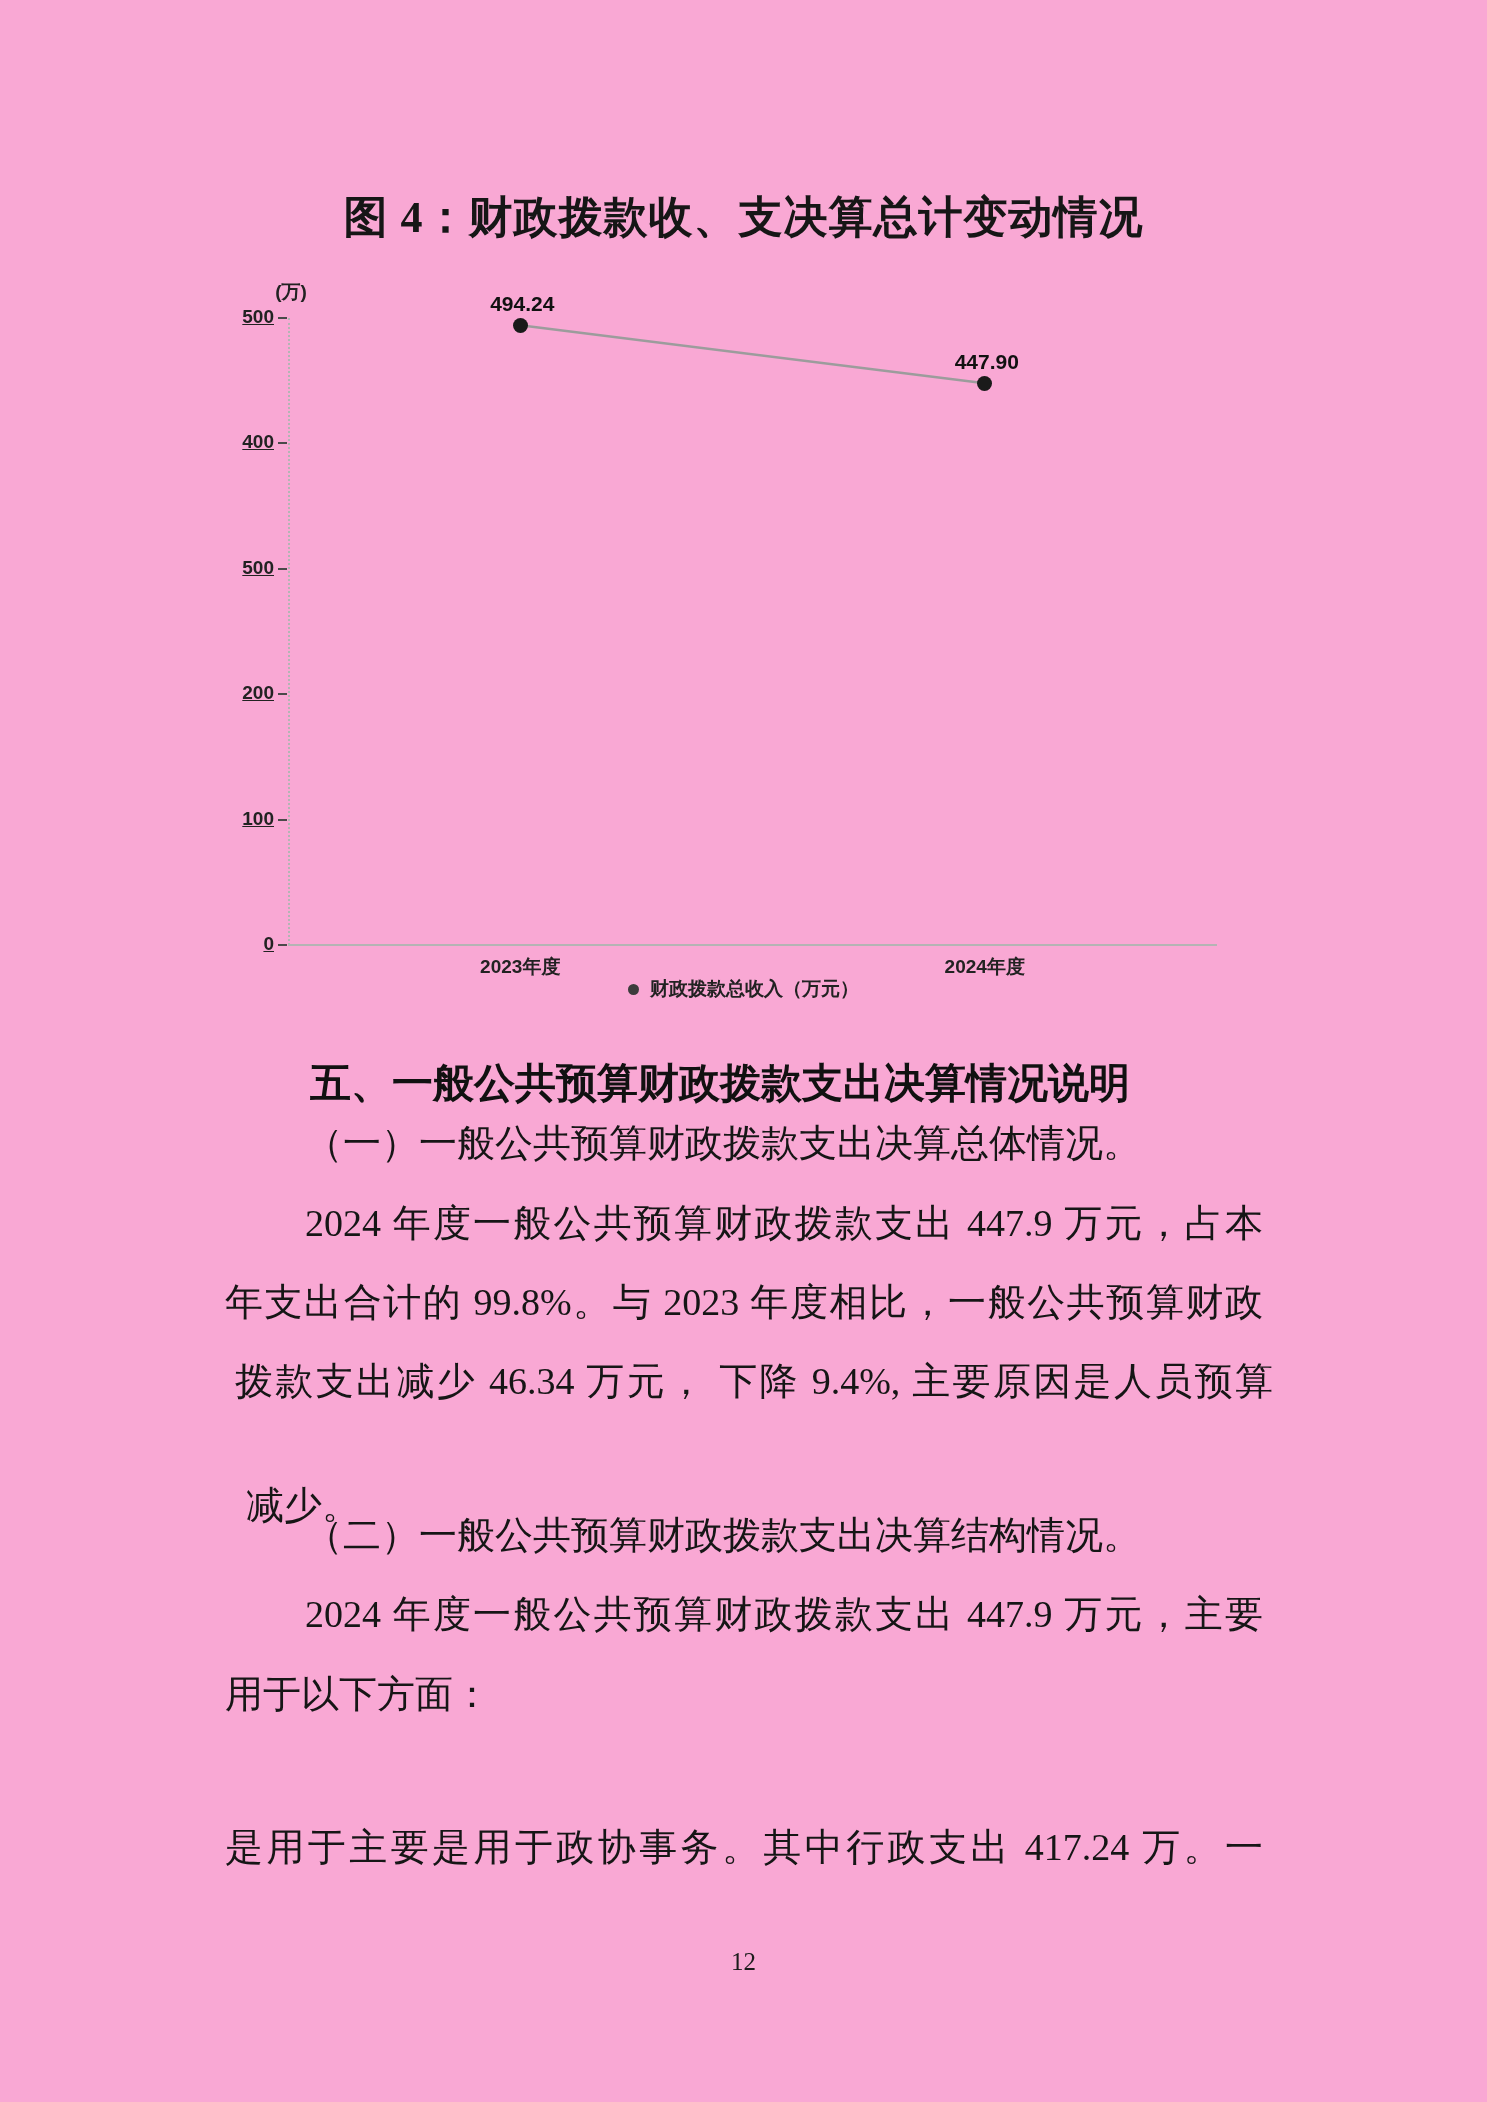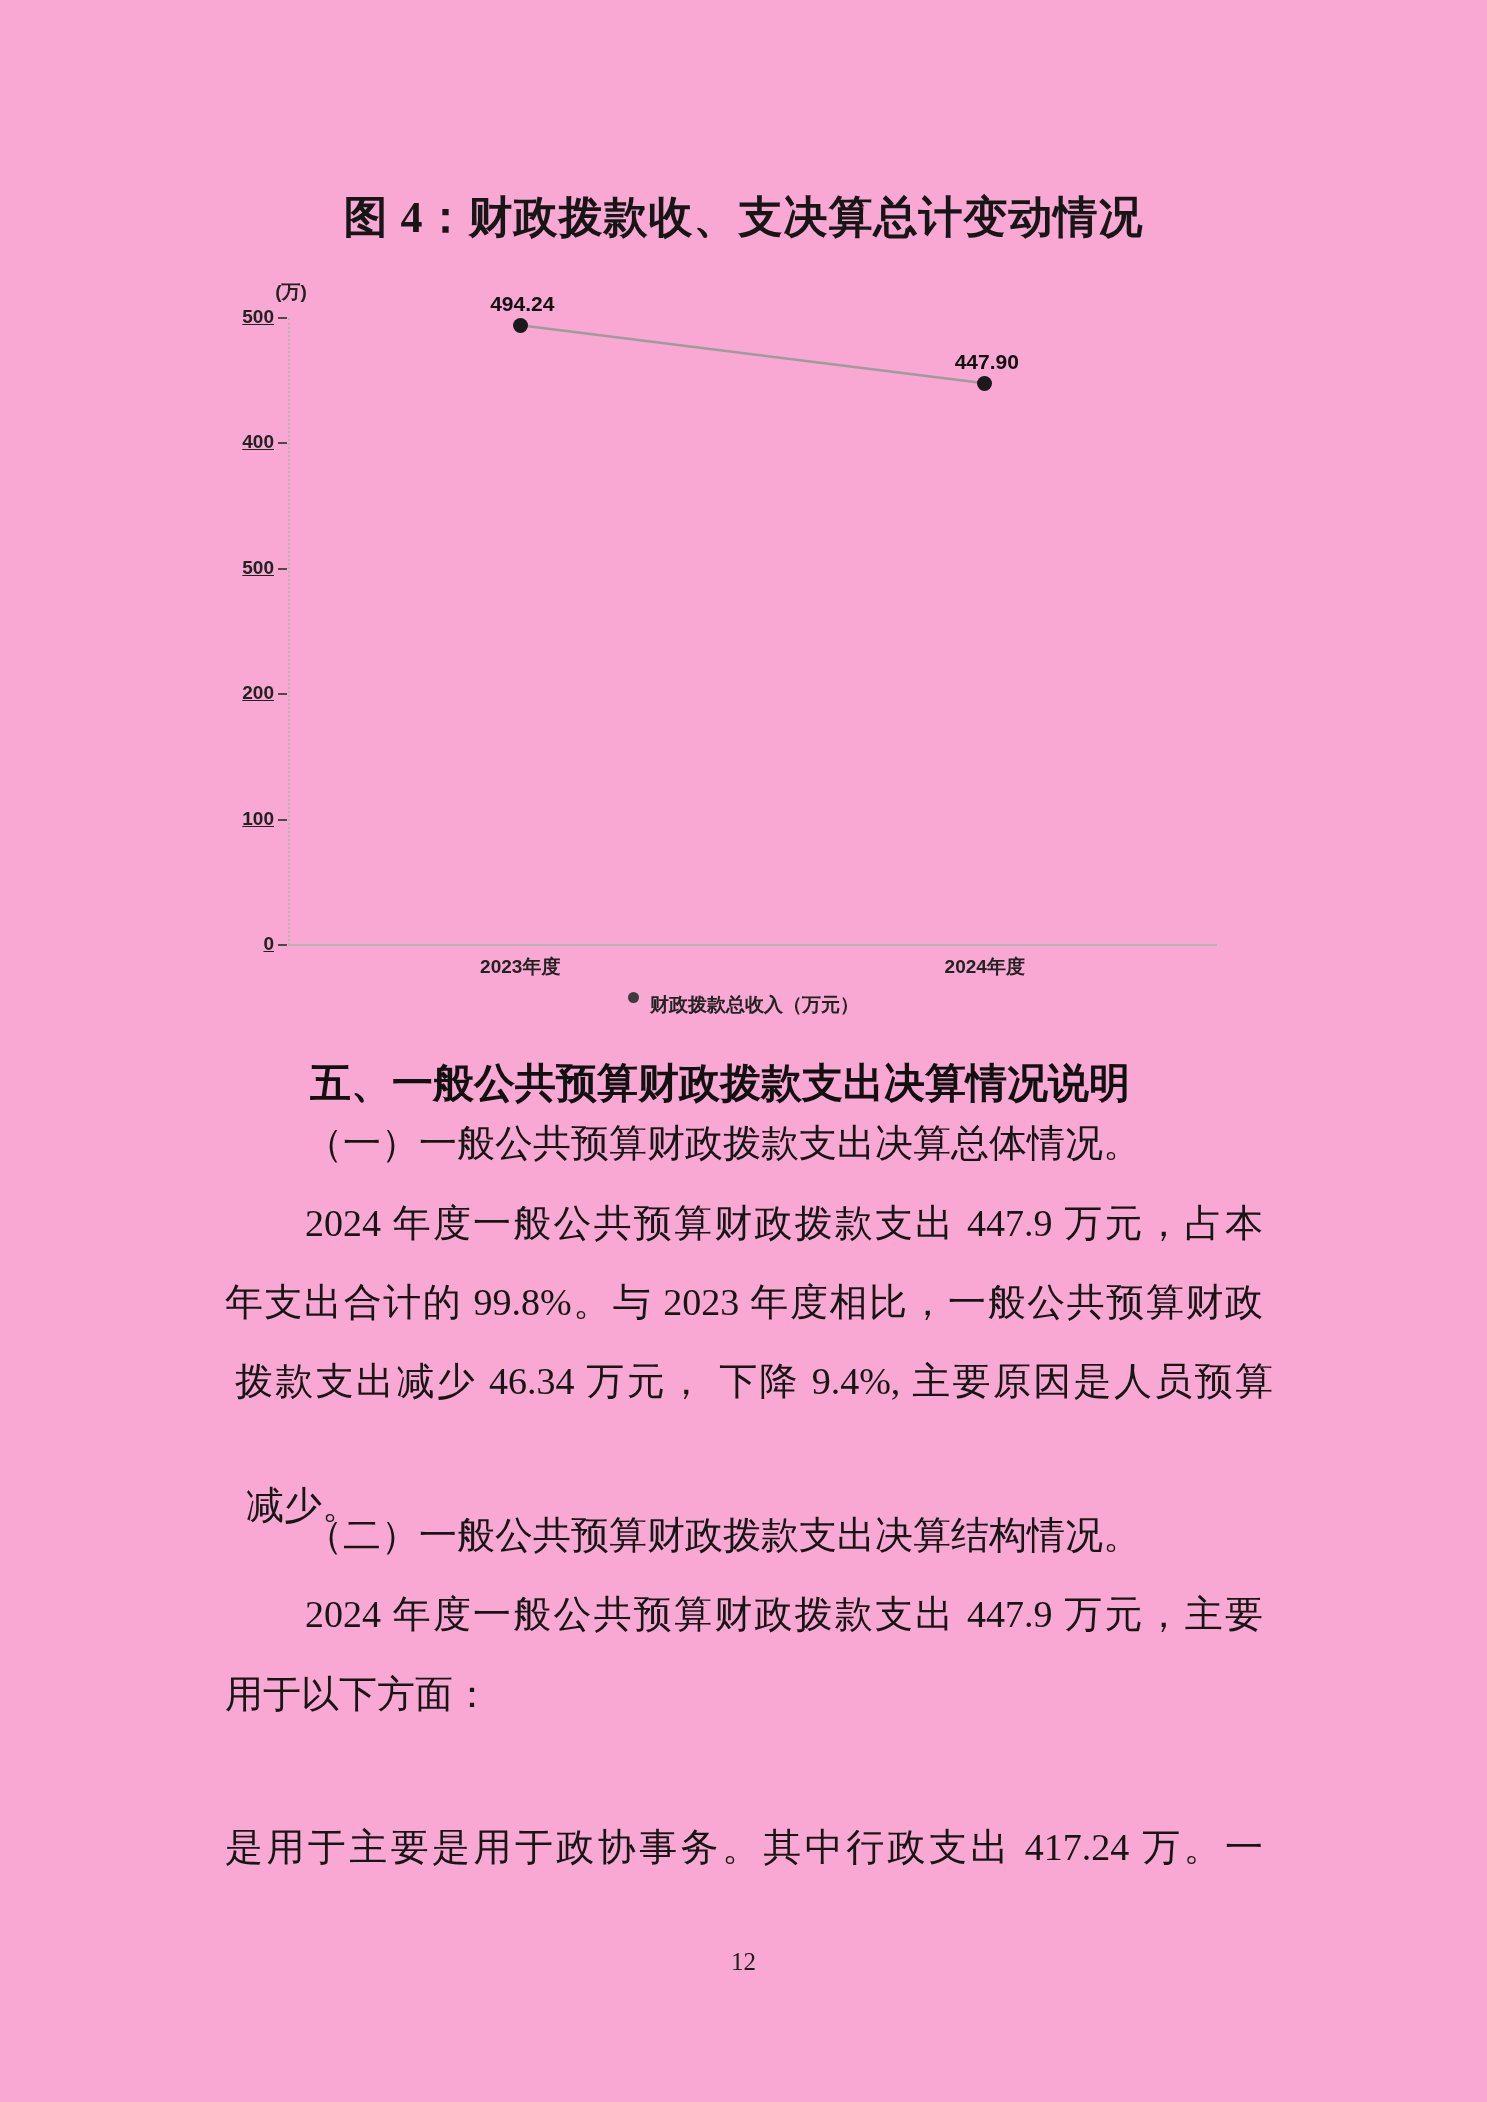--- a/index.html
+++ b/index.html
@@ -36,21 +36,21 @@
   .val-label {
     position:absolute; width:140px; text-align:center;
     font-family:"Liberation Sans", sans-serif; font-size:21px; font-weight:700; color:#111;
   }
   .legend {
     position:absolute; top:976px; left:0; width:100%;
     display:flex; justify-content:center; align-items:center;
   }
   .legend-dot { width:11px; height:11px; border-radius:50%; background:#3c3c3c; margin-right:11px; }
   .legend-label {
-    font-family:"Liberation Sans", sans-serif; font-size:19px; font-weight:600; color:#222;margin-top:16px;
+    font-family:"Liberation Sans", sans-serif; font-size:19px; font-weight:600; color:#222;
   }
   
   .heading {
     position:absolute; left:225px; top:1056px; width:1038px;
     font-family:"Liberation Sans", sans-serif; font-weight:700; font-size:41px;
     text-indent:85px; color:#111; white-space:nowrap;
   }
   .bline {
     position:absolute; left:225px; width:1038px;
     font-size:38px; line-height:1.25; color:#161616; white-space:nowrap;

